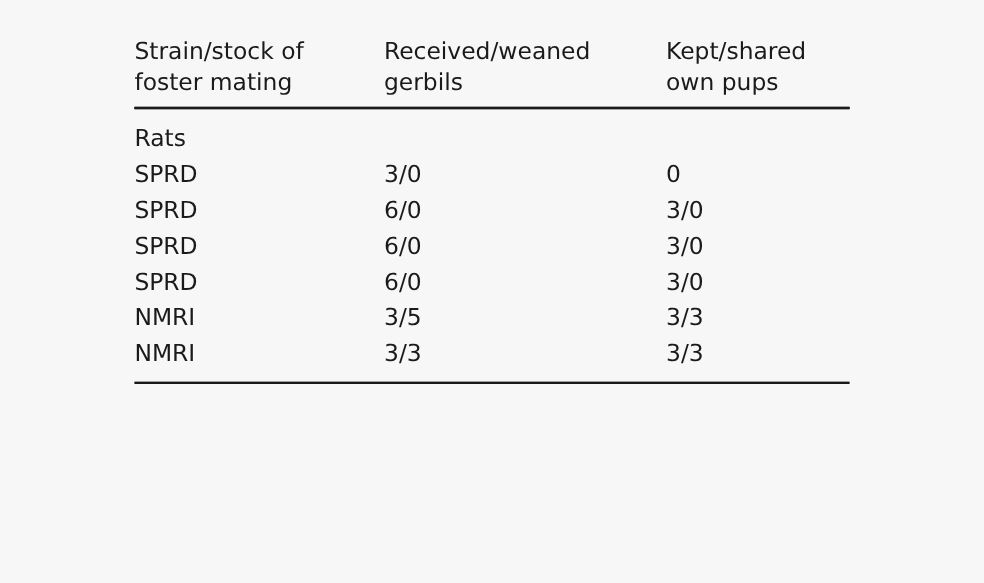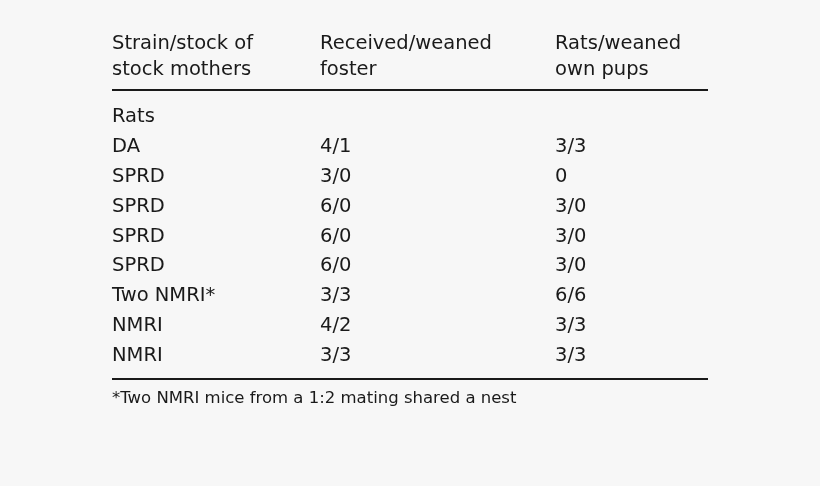--- a/index.html
+++ b/index.html
@@ -71,37 +71,32 @@
   }
 </style>
 </head>
 <body>
 
 <div class="table-wrap">
   <table class="data-table">
     <thead>
       <tr class="head-row">
         <th class="col-a">Strain/stock of
-stock mothers</th>
+foster mating</th>
         <th class="col-b">Received/weaned
-foster</th>
-        <th class="col-c">Rats/weaned
+gerbils</th>
+        <th class="col-c">Kept/shared
 own pups</th>
       </tr>
     </thead>
     <tbody>
       <tr class="group-row first-group-row">
         <td>Rats</td>
         <td></td>
         <td></td>
-      </tr>
-      <tr>
-        <td class="indent">DA</td>
-        <td>4/1</td>
-        <td>3/3</td>
       </tr>
       <tr>
         <td class="indent">SPRD</td>
         <td>3/0</td>
         <td>0</td>
       </tr>
       <tr>
         <td class="indent">SPRD</td>
         <td>6/0</td>
         <td>3/0</td>
@@ -110,31 +105,25 @@
         <td class="indent">SPRD</td>
         <td>6/0</td>
         <td>3/0</td>
       </tr>
       <tr>
         <td class="indent">SPRD</td>
         <td>6/0</td>
         <td>3/0</td>
       </tr>
       <tr>
-        <td class="indent">Two NMRI*</td>
-        <td>3/3</td>
-        <td>6/6</td>
-      </tr>
-      <tr>
         <td class="indent">NMRI</td>
-        <td>4/2</td>
+        <td>3/5</td>
         <td>3/3</td>
       </tr>
       <tr class="last-row">
         <td class="indent">NMRI</td>
         <td>3/3</td>
         <td>3/3</td>
       </tr>
     </tbody>
   </table>
   <div class="rule-bottom"></div>
-  <div class="footnote">*Two NMRI mice from a 1:2 mating shared a nest</div>
 </div>
 
 </body></html>

